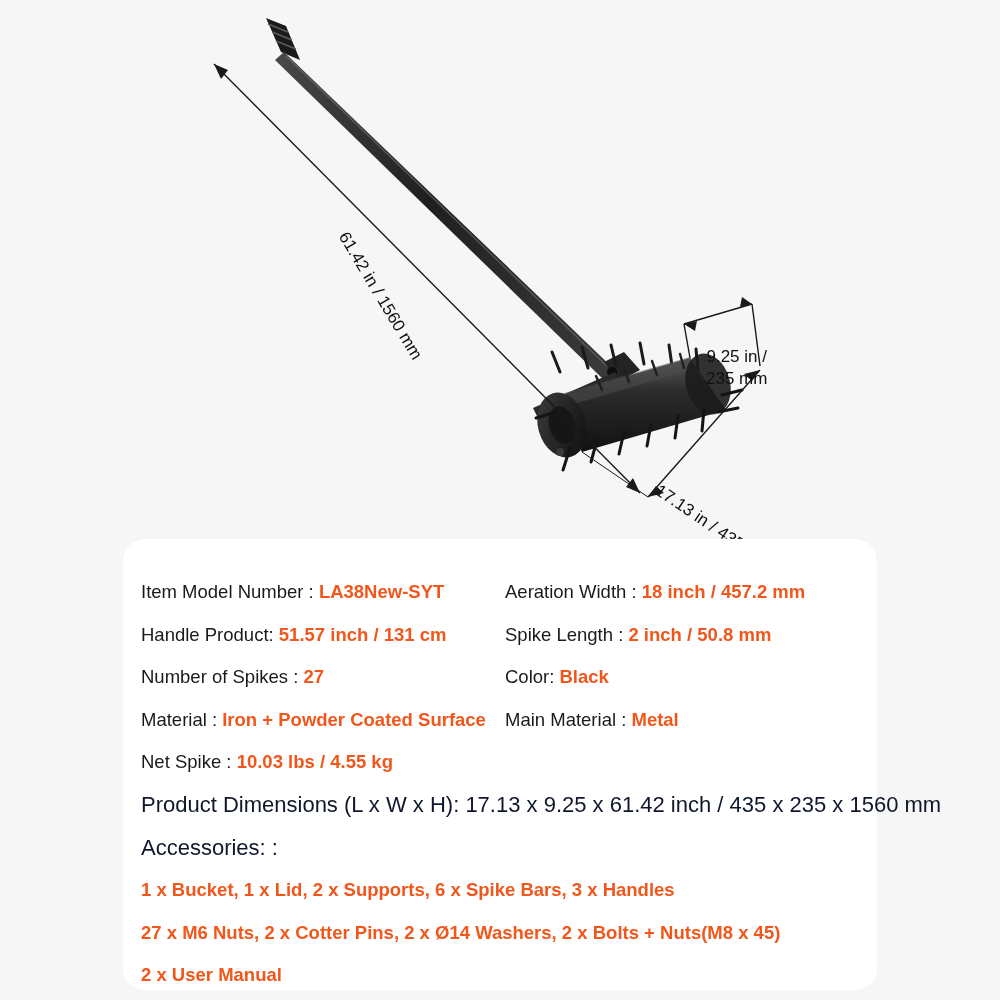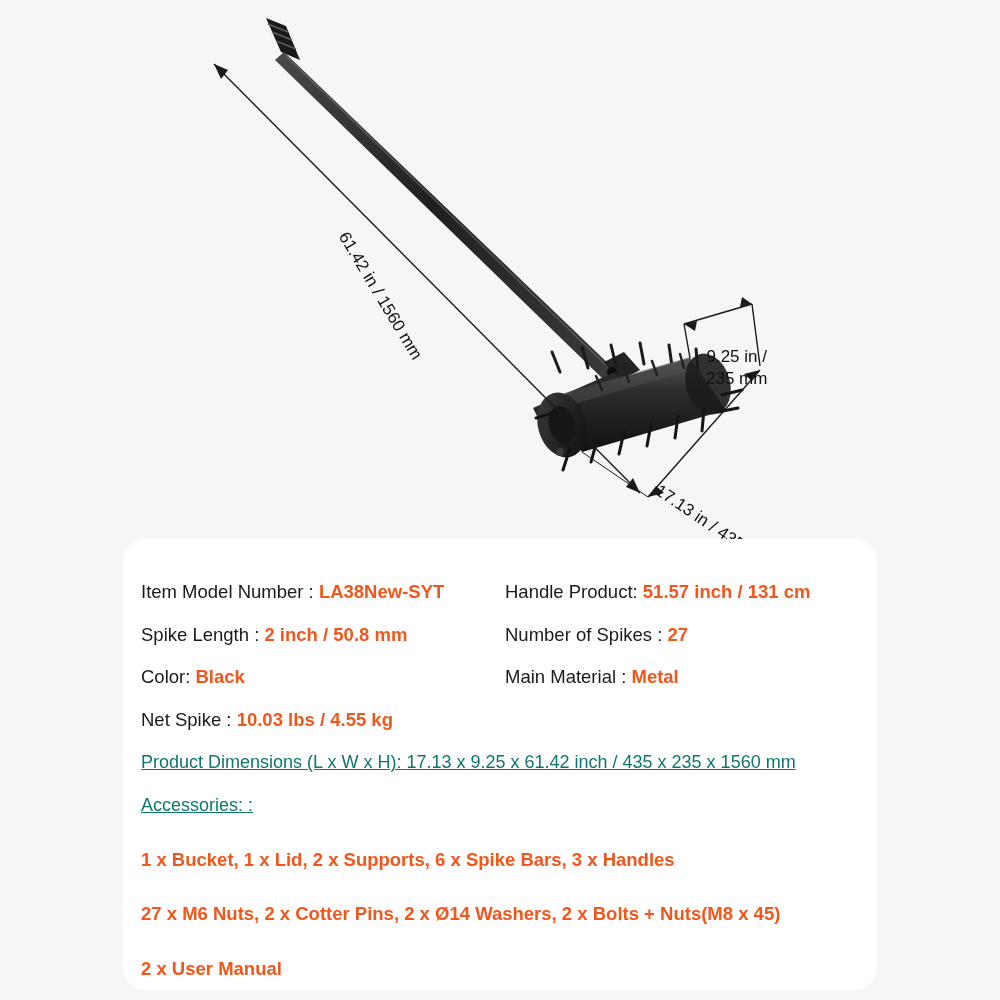--- a/index.html
+++ b/index.html
@@ -75,34 +75,32 @@
   .spec-row {
     font-size: 18.5px;
     color: #1a1a1a;
     line-height: 38.6px;
     white-space: nowrap;
   }
   .spec-row .k { color: #1a1a1a; }
   .spec-row .v { color: #f1571b; font-weight: bold; }
   .spec-wide {
     grid-column: 1 / span 2;
-    font-size: 18px;
+    font-size: 22px;
     line-height: 38.6px;
-    color: #0f766e;
+    color: #0f172a;
     white-space: nowrap;
-    text-decoration: underline;
   }
   .acc-line {
     grid-column: 1 / span 2;
     color: #f1571b;
     font-weight: bold;
     font-size: 18.5px;
     line-height: 38.6px;
     white-space: nowrap;
-    margin-top: 12px;
   }
 </style>
 </head>
 <body>
 
 <div class="page">
 
   <div class="diagram">
     <svg width="1000" height="540" viewBox="0 0 1000 540" xmlns="http://www.w3.org/2000/svg">
       <defs>
@@ -214,34 +212,40 @@
     <div class="dim-label" id="label-depth">17.13 in / 435 mm</div>
   </div>
 
   <div class="spec-card">
     <div class="spec-inner">
       <div class="spec-grid">
 
         <div class="spec-row">
           <span class="k">Item Model Number : </span><span class="v">LA38New-SYT</span>
         </div>
+        <div class="spec-row">
+          <span class="k">Aeration Width : </span><span class="v">18 inch / 457.2 mm</span>
+        </div>
 
         <div class="spec-row">
           <span class="k">Handle Product: </span><span class="v">51.57 inch / 131 cm</span>
         </div>
 
         <div class="spec-row">
           <span class="k">Spike Length : </span><span class="v">2 inch / 50.8 mm</span>
         </div>
         <div class="spec-row">
           <span class="k">Number of Spikes : </span><span class="v">27</span>
         </div>
 
         <div class="spec-row">
           <span class="k">Color: </span><span class="v">Black</span>
+        </div>
+        <div class="spec-row">
+          <span class="k">Material : </span><span class="v">Iron + Powder Coated Surface</span>
         </div>
 
         <div class="spec-row">
           <span class="k">Main Material : </span><span class="v">Metal</span>
         </div>
         <div class="spec-row">
           <span class="k">Net Spike : </span><span class="v">10.03 lbs / 4.55 kg</span>
         </div>
 
         <div class="spec-wide">

